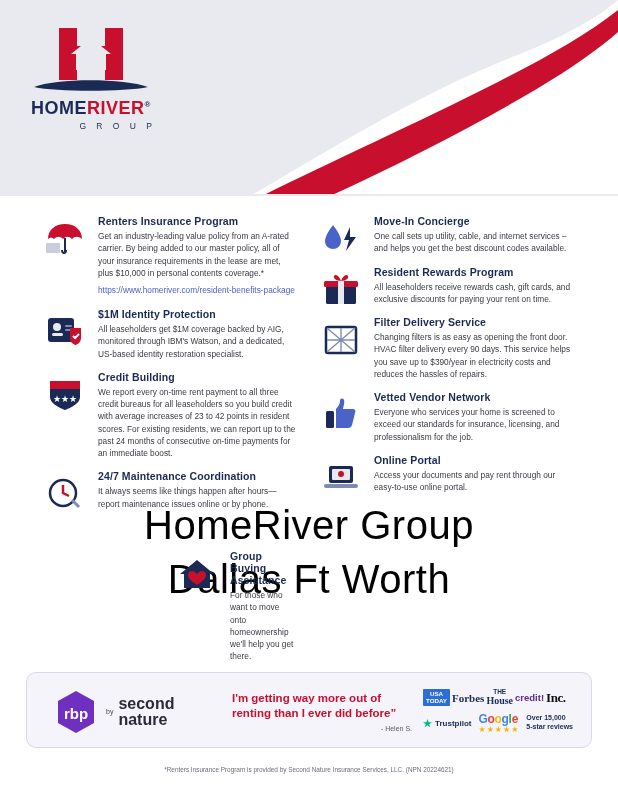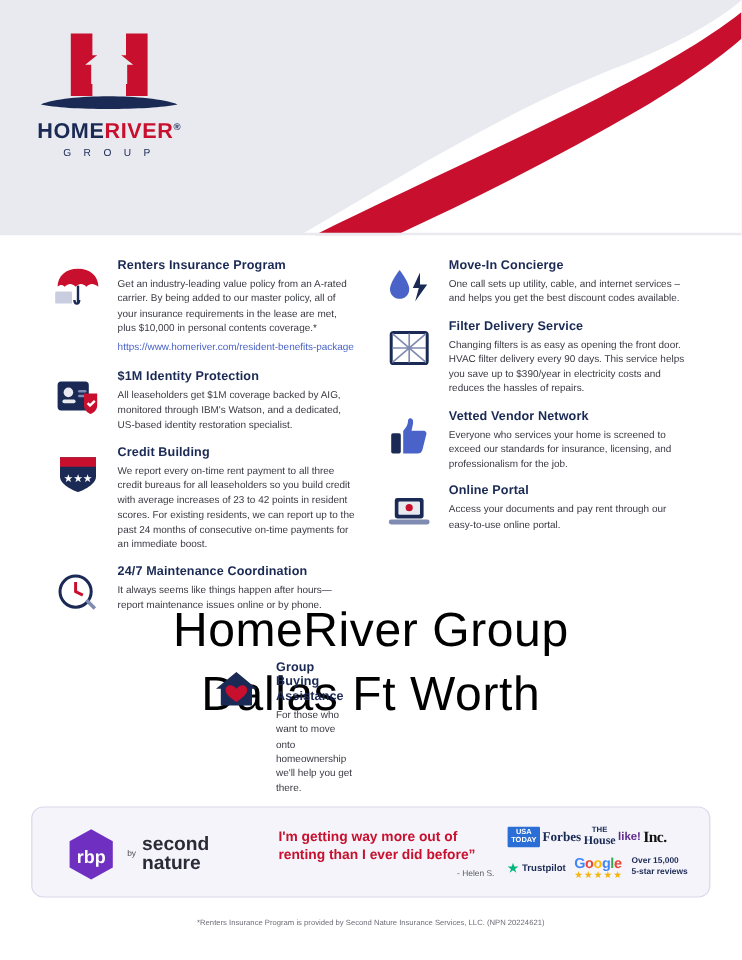--- a/index.html
+++ b/index.html
@@ -29,21 +29,21 @@
   .logo-h svg { display: block; }
   .logo-swoosh { margin-top: -6px; }
   .logo-word {
     margin-top: 2px;
     font-size: 18px; font-weight: bold; letter-spacing: .5px;
     color: #1b2a55;
   }
   .logo-word .red { color: #c8102e; }
   .logo-word .reg { font-size: 8px; vertical-align: super; }
   .logo-sub {
-    margin-top: 2px; font-size: 8.5px; letter-spacing: 4px; color: #1b2a55;
+    margin-top: 2px; font-size: 8.5px; letter-spacing: 4px; color: #1b2a55; text-align: right;
   }
   .header-title {
     position: absolute; left: 150px; top: 34px; width: 440px;
     color: #1b2a55; font-size: 26px; line-height: 1.25; text-align: center;
   }
   .header-title .bold { font-weight: bold; }
 
   
   .watermark {
     position: absolute; left: 0; top: 498px; width: 618px;
@@ -221,20 +221,33 @@
         <div class="ico">
           <svg width="46" height="42" viewBox="0 0 46 42">
             <path d="M15,8 C15,8 23,18 23,24 C23,29 19,32 15,32 C11,32 7,29 7,24 C7,18 15,8 15,8 Z" fill="#4a63c8"></path>
             <path d="M32,10 L26,23 L31,23 L28,34 L38,20 L32,20 Z" fill="#1b2a55"></path>
           </svg>
         </div>
         <h3>Move-In Concierge</h3>
         <p>One call sets up utility, cable, and internet services – and helps you get the best discount codes available.</p>
       </div>
 
+      <div class="item">
+        <div class="ico">
+          <svg width="46" height="42" viewBox="0 0 46 42">
+            <rect x="8" y="18" width="30" height="18" rx="1.5" fill="#1b2a55"></rect>
+            <rect x="6" y="13" width="34" height="6" rx="1.5" fill="#c8102e"></rect>
+            <rect x="20" y="13" width="6" height="23" fill="#e9eaf0"></rect>
+            <path d="M23,13 C18,13 15,10 16,8 C17,6 21,7 23,13 Z" fill="#c8102e"></path>
+            <path d="M23,13 C28,13 31,10 30,8 C29,6 25,7 23,13 Z" fill="#c8102e"></path>
+          </svg>
+        </div>
+        <h3>Resident Rewards Program</h3>
+        <p>All leaseholders receive rewards cash, gift cards, and exclusive discounts for paying your rent on time.</p>
+      </div>
 
       <div class="item">
         <div class="ico">
           <svg width="46" height="42" viewBox="0 0 46 42">
             <rect x="8" y="9" width="30" height="26" rx="2" fill="none" stroke="#1b2a55" stroke-width="2.5"></rect>
             <path d="M9,10 L37,34 M37,10 L9,34 M9,22 L37,22 M23,10 L23,34" stroke="#7f8bb0" stroke-width="1.4"></path>
           </svg>
         </div>
         <h3>Filter Delivery Service</h3>
         <p>Changing filters is as easy as opening the front door. HVAC filter delivery every 90 days. This service helps you save up to $390/year in electricity costs and reduces the hassles of repairs.</p>
@@ -292,21 +305,21 @@
       <div class="press-row">
         <div class="usatoday">
           <span>USA</span><br>
           <span>TODAY</span>
         </div>
         <div class="forbes">Forbes</div>
         <div class="thehouse">
           <span>THE</span>
           <span class="big">House</span>
         </div>
-        <div class="yahoo">like!</div>
+        <div class="yahoo">credit!</div>
         <div class="inc">Inc.</div>
       </div>
       <div class="press-row second">
         <div class="trustpilot">
           <svg width="9" height="9" viewBox="0 0 10 10">
               <path d="M5,0 L6.2,3.5 L10,3.5 L6.9,5.7 L8.1,9.2 L5,7 L1.9,9.2 L3.1,5.7 L0,3.5 L3.8,3.5 Z" fill="#00b67a"></path>
             </svg>
           <span>Trustpilot</span>
         </div>
         <div>

